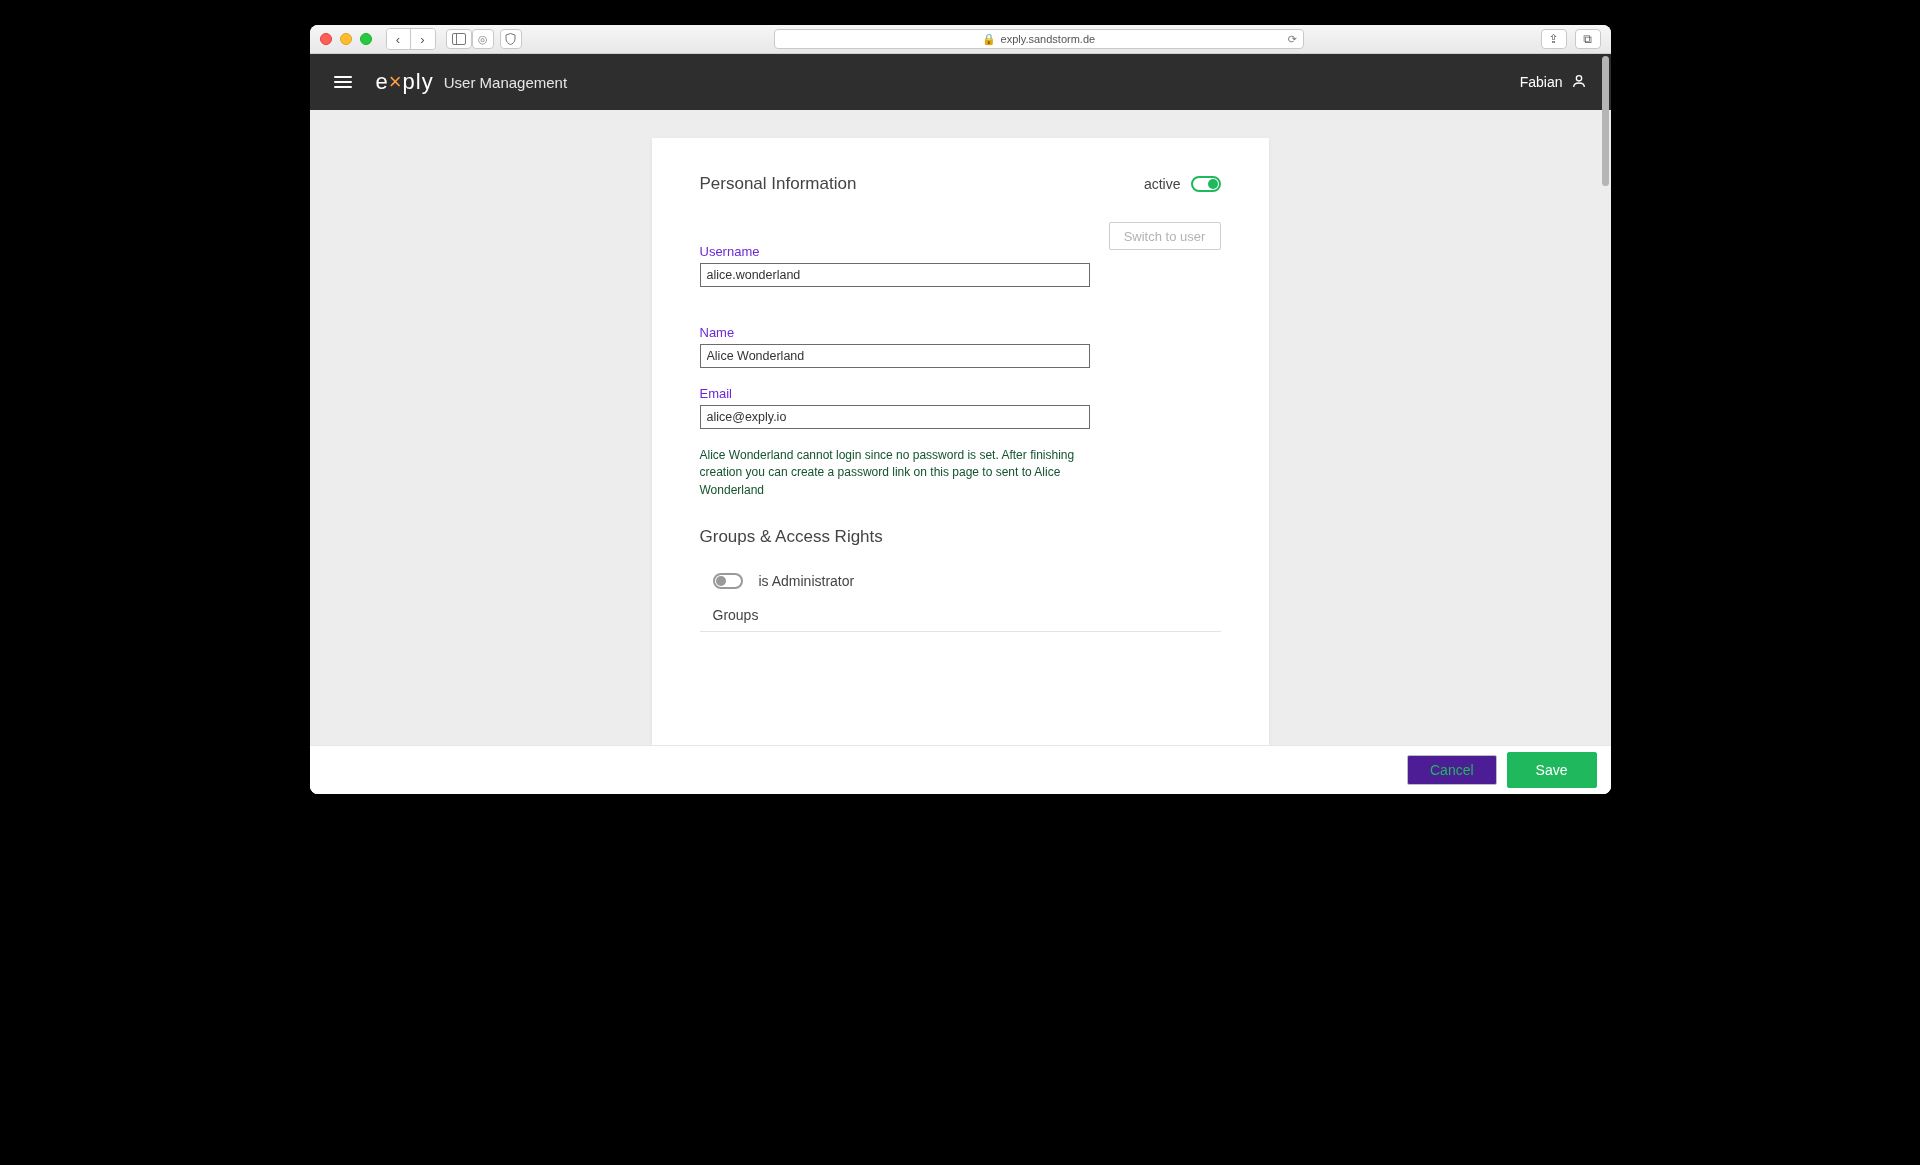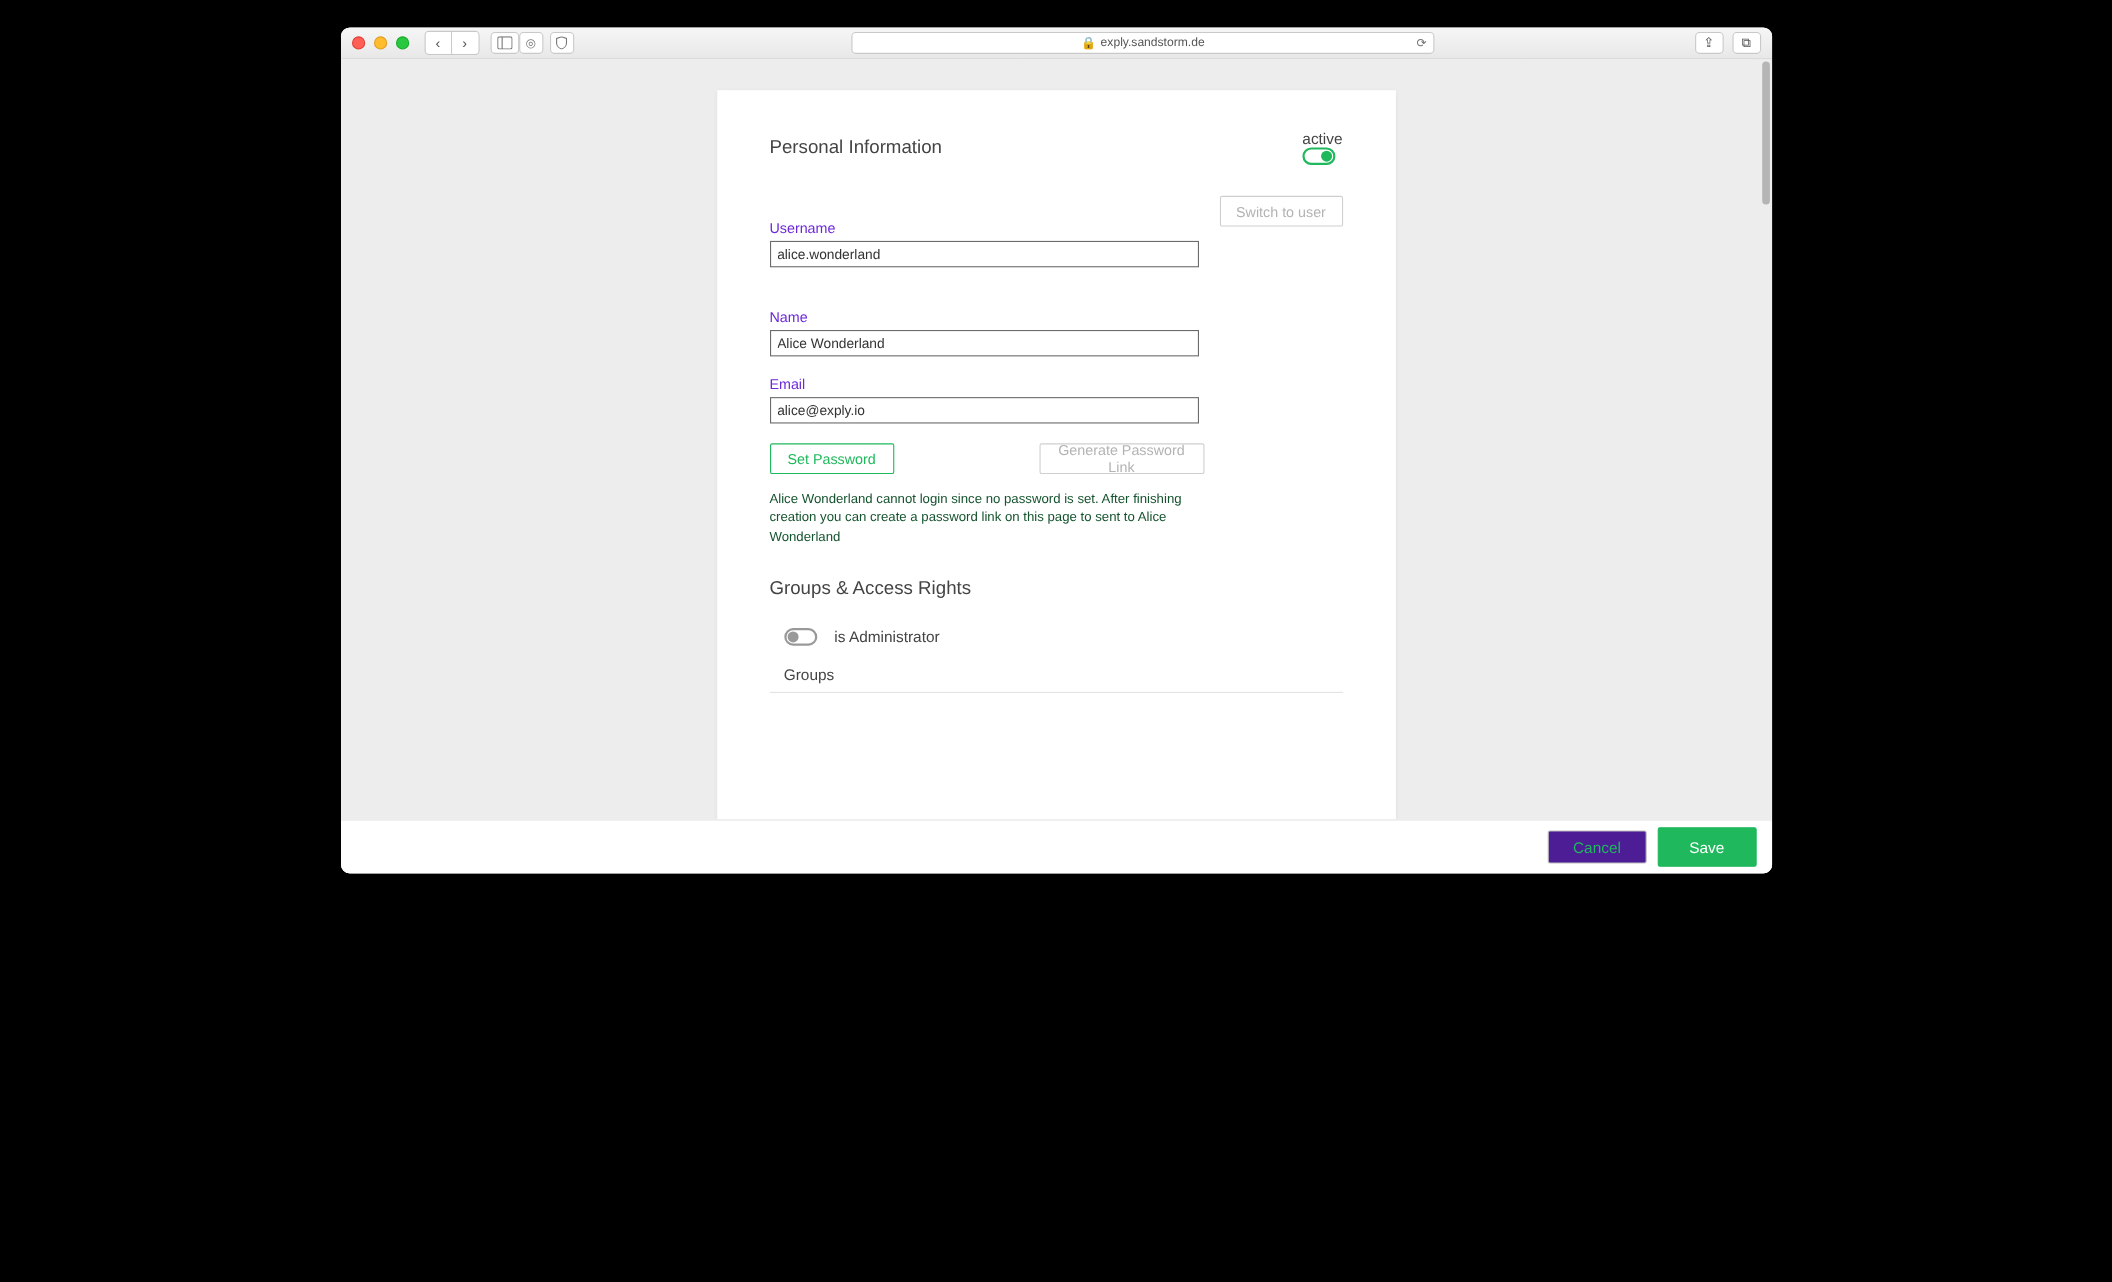--- a/index.html
+++ b/index.html
@@ -40,21 +40,21 @@
     .spacer{flex:1;}
     .user-chip{display:flex;align-items:center;gap:8px;font-size:14px;}
     .user-icon svg{width:16px;height:16px;stroke:#fff;fill:none;}
 
     .content{flex:1;overflow:auto;display:flex;justify-content:center;padding:28px 0 0;}
     .card{width:617px;background:#fff;padding:36px 48px 40px;box-shadow:0 1px 4px rgba(0,0,0,.06);}
 
     .section-head{display:flex;align-items:center;justify-content:space-between;margin-bottom:28px;}
     .section-title{font-size:17px;color:#444;font-weight:500;}
 
-    .toggle-wrap{display:flex;align-items:flex-start;gap:0;flex-direction:column;}
+    .toggle-wrap{display:flex;align-items:flex-end;gap:10px;}
     .toggle-label{font-size:14px;color:#444;}
     .toggle{width:30px;height:16px;border:2px solid;border-radius:10px;position:relative;cursor:pointer;}
     .toggle .knob{width:10px;height:10px;border-radius:50%;position:absolute;top:1px;}
     .toggle.on{border-color:#1fb85c;}
     .toggle.on .knob{right:1px;background:#1fb85c;}
     .toggle.off{border-color:#999;}
     .toggle.off .knob{left:1px;background:#999;}
     .field{margin-bottom:18px;}
     .field label{display:block;font-size:13px;color:#6d28d9;margin-bottom:4px;}
     .field input{width:390px;height:24px;border:1px solid #6b6b6b;padding:0 6px;font-size:12.5px;color:#333;}
@@ -125,20 +125,41 @@
       <span>⧉</span>
     </div>
   </div>
   <div class="tab-plus">+</div>
 
   <div class="app">
     <div class="app-scroll">
         <div class="thumb"></div>
       </div>
 
+    <div class="app-header">
+      <div class="hamburger">
+          <span></span>
+          <span></span>
+          <span></span>
+        </div>
+      <div class="logo">
+        <span>e</span><span class="x">×</span><span>ply</span>
+      </div>
+      <div class="page-title">User Management</div>
+      <div class="spacer"></div>
+      <div class="user-chip">
+        <span>Fabian</span>
+        <span class="user-icon">
+          <svg viewBox="0 0 24 24" stroke-width="2">
+              <circle cx="12" cy="8" r="4"></circle>
+              <path d="M4 21c0-4 4-6 8-6s8 2 8 6"></path>
+            </svg>
+        </span>
+      </div>
+    </div>
 
     <div class="content">
       <div class="card">
 
         <div class="section-head">
           <div class="section-title">Personal Information</div>
           <div class="toggle-wrap">
             <span class="toggle-label">active</span>
             <div class="toggle on">
                 <div class="knob"></div>
@@ -161,24 +182,20 @@
           <label>Name</label>
           <input type="text" value="Alice Wonderland" style="">
         </div>
 
         <div class="field">
           <label>Email</label>
           <input type="text" value="alice@exply.io" style="">
         </div>
 
 
-        <div class="password-row">
-          <button class="btn btn-outline-green">Set Password</button>
-          <button class="btn btn-outline-grey btn-disabled gen">Generate Password Link</button>
-        </div>
 
         <div class="warning">Alice Wonderland cannot login since no password is set. After finishing creation you can create a password link on this page to sent to Alice Wonderland</div>
 
         <div class="groups-title">Groups &amp; Access Rights</div>
 
         <div class="group-row indent">
           <div class="toggle off">
               <div class="knob"></div>
             </div>
           <span>is Administrator</span>

